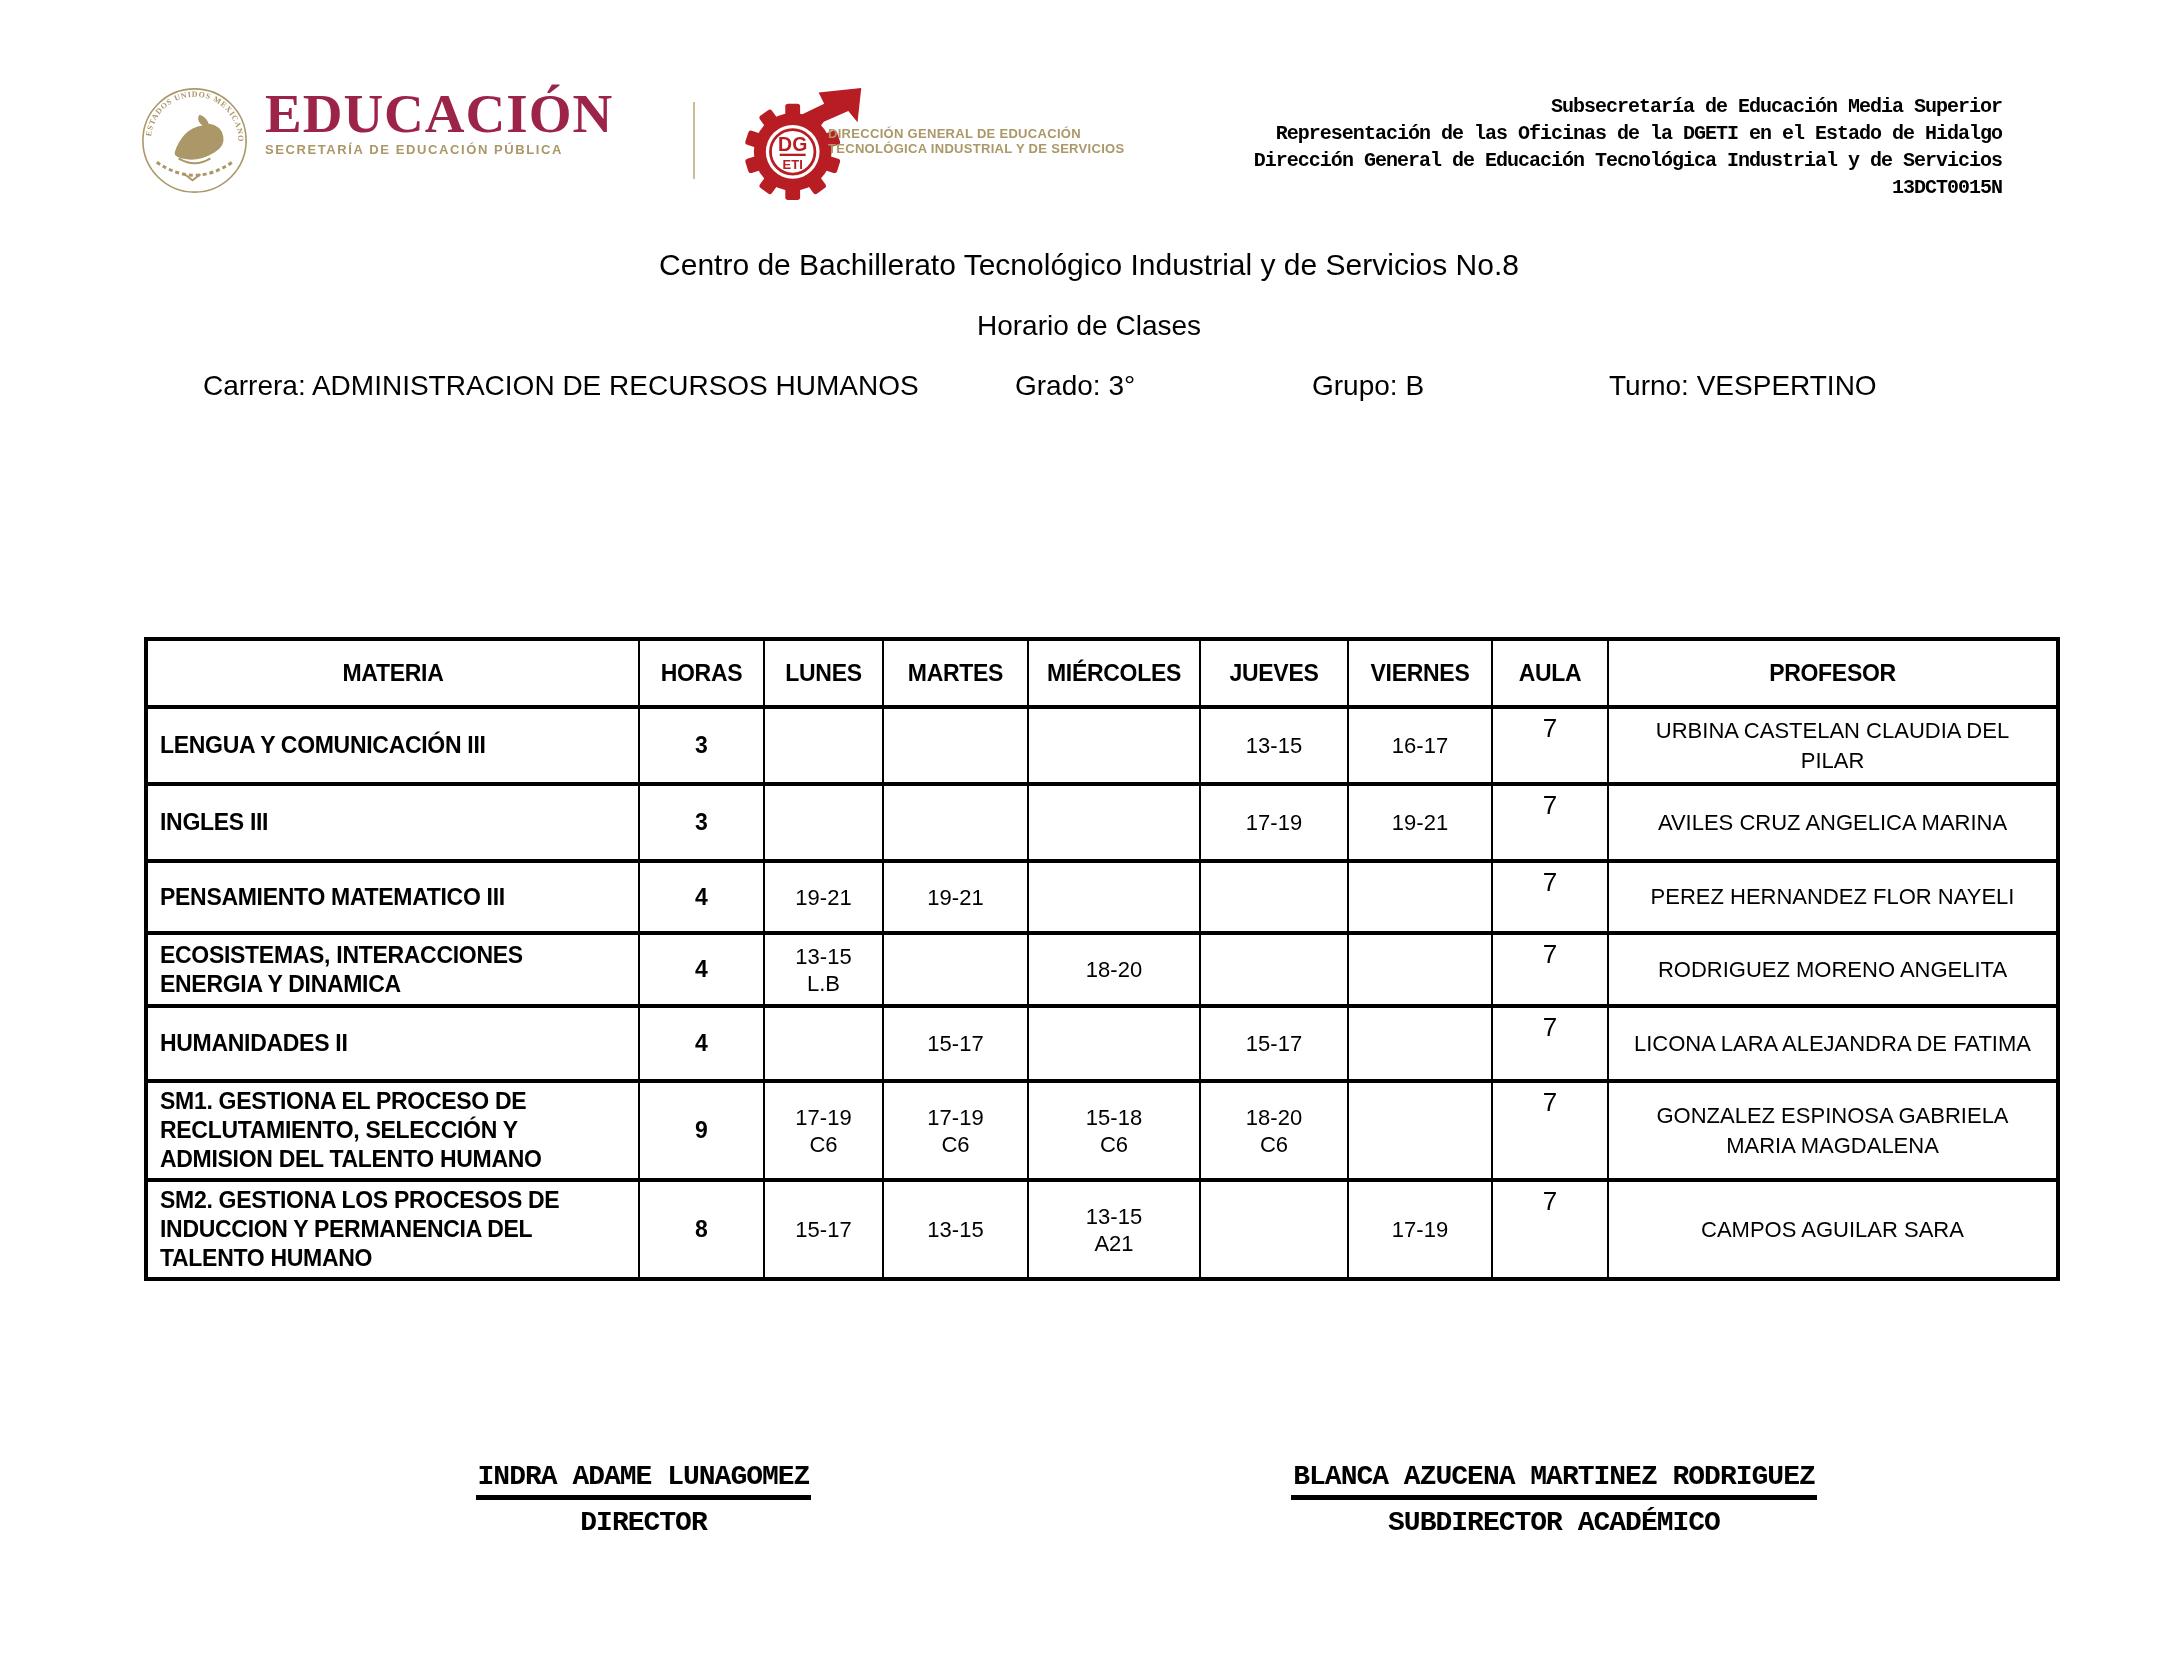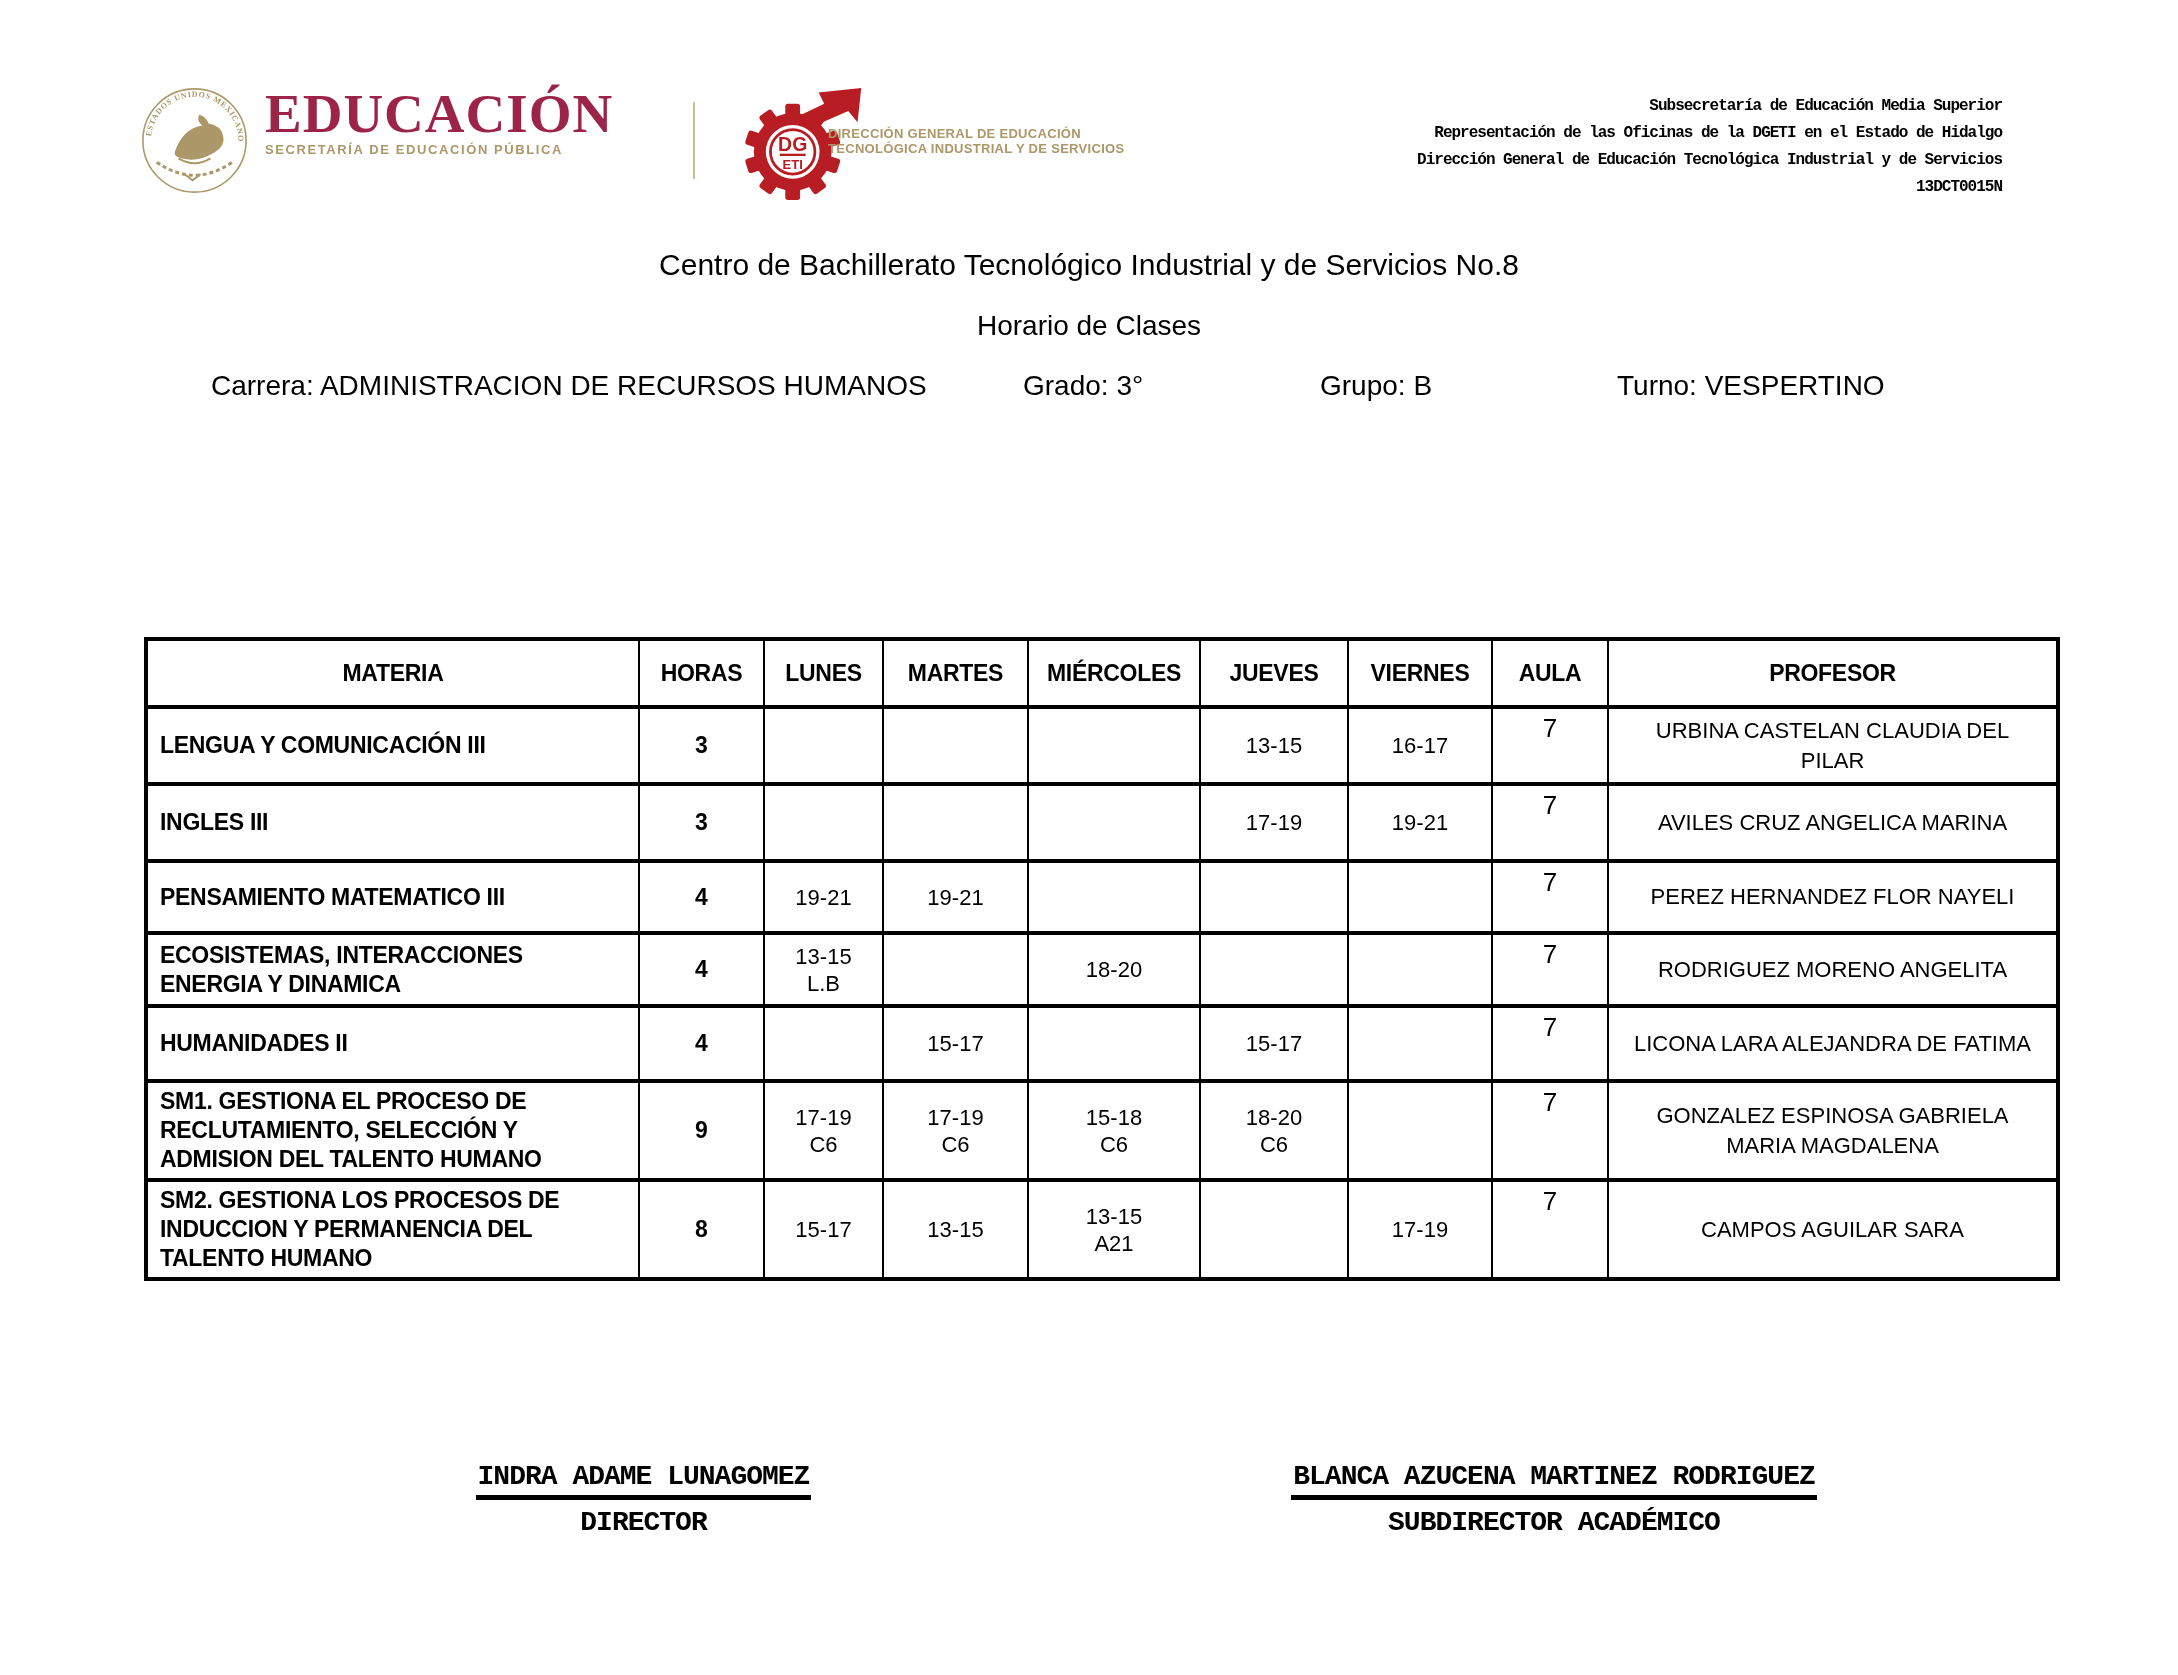--- a/index.html
+++ b/index.html
@@ -28,26 +28,26 @@
   }
   .hdr-divider{position:absolute;left:693px;top:102px;width:2px;height:77px;background:var(--divider);}
   .dgeti-svg{position:absolute;left:726px;top:79px;width:176px;height:129px;}
   .dgeti-caption{
     position:absolute;left:828px;top:126px;font-size:13px;font-weight:bold;
     color:var(--gold);line-height:15px;letter-spacing:0.3px;
   }
   .hdr-right{
     position:absolute;right:176px;top:93px;text-align:right;
     font-family:"Liberation Mono", monospace;font-weight:bold;
-    font-size:16px;line-height:27px;letter-spacing:-1px;white-space:nowrap;
+    font-size:20px;line-height:27px;letter-spacing:-1px;white-space:nowrap;
   }
   
   .doc-title{position:absolute;top:248px;left:0;width:2178px;text-align:center;font-size:30px;}
   .doc-subtitle{position:absolute;top:310px;left:0;width:2178px;text-align:center;font-size:28px;}
-  .info-row{position:absolute;top:370px;left:8px;width:1752px;height:34px;font-size:28px;}
+  .info-row{position:absolute;top:370px;left:0;width:1752px;height:34px;font-size:28px;}
   .info-item{position:absolute;white-space:nowrap;}
   .info-carrera{left:203px;}
   .info-grado{left:1015px;}
   .info-grupo{left:1312px;}
   .info-turno{left:1609px;}
   
   .schedule-wrap{position:absolute;left:144px;top:637px;}
   table.schedule{
     border-collapse:collapse;table-layout:fixed;width:1911px;
     border:4px solid #000;

